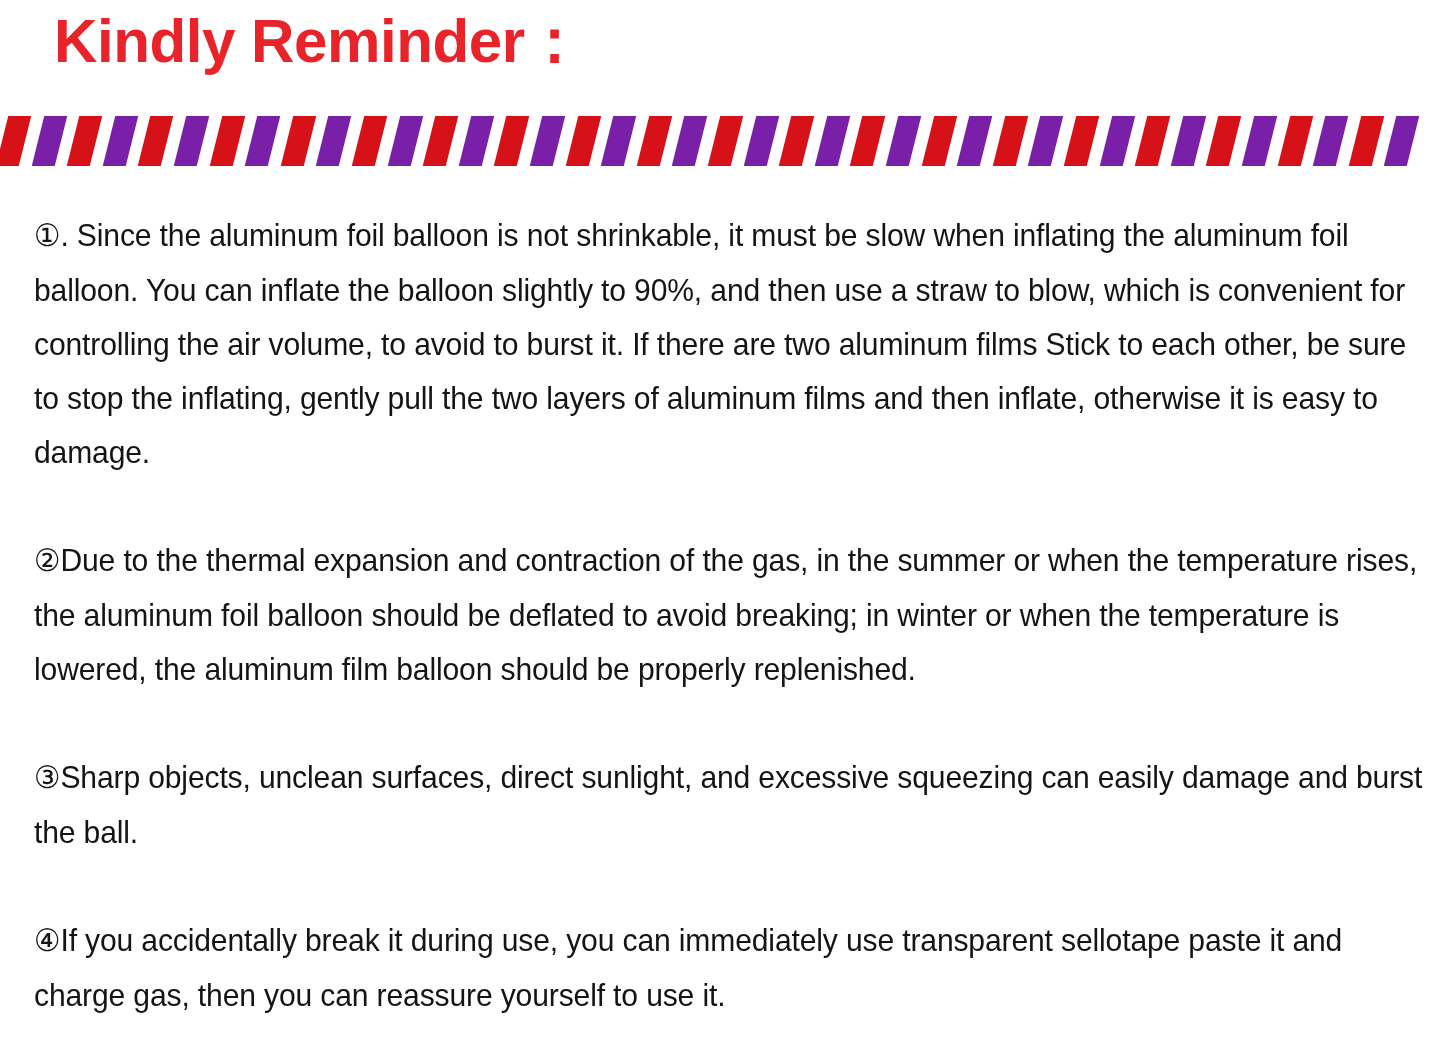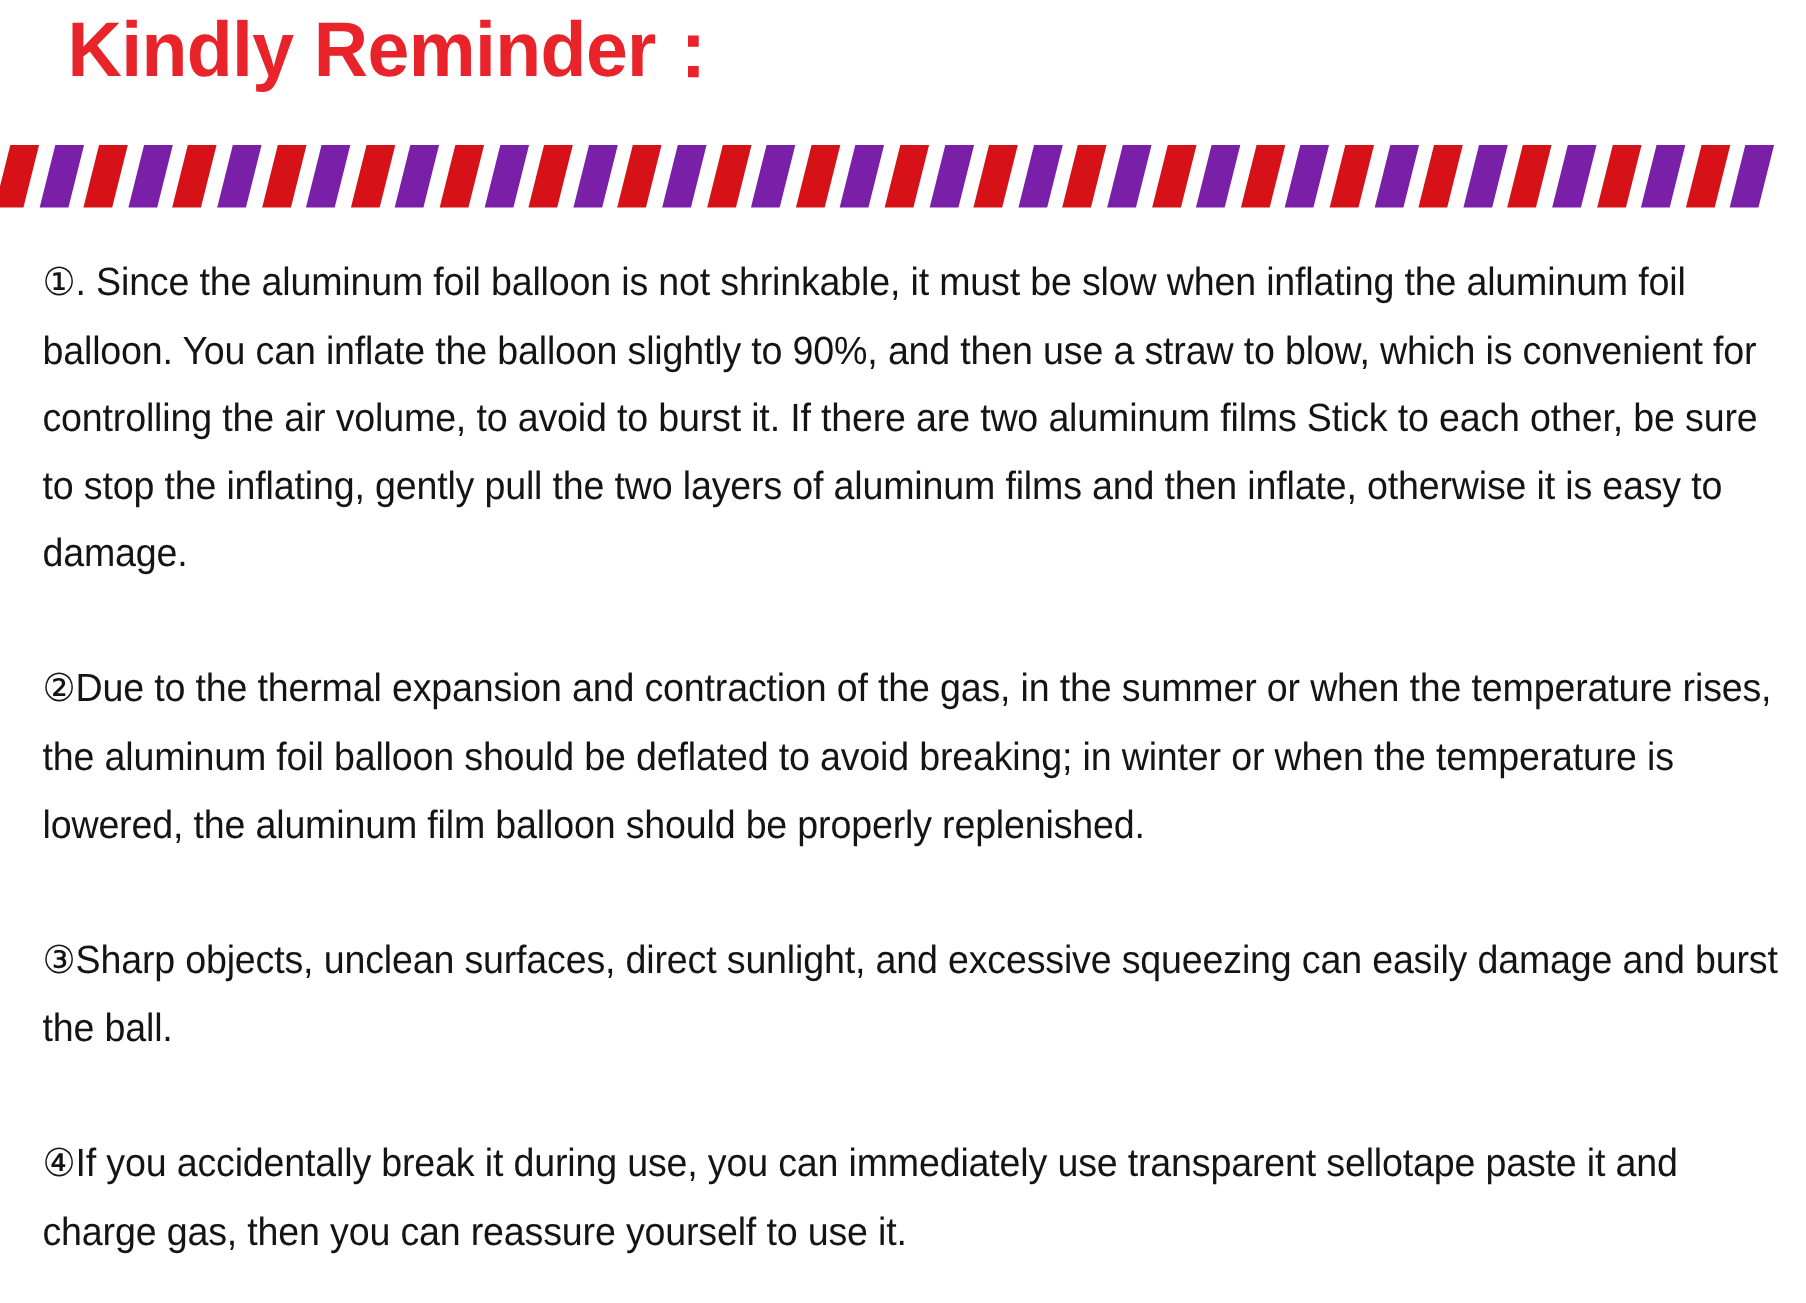--- a/index.html
+++ b/index.html
@@ -54,21 +54,21 @@
     top: -4px;
     width: 23px;
     height: 58px;
     transform: skewX(-14deg);
   }
 
   
   .body-text {
     position: absolute;
     left: 34px;
-    top: 198px;
+    top: 208px;
     width: 1400px;
   }
   .para {
     font-size: 31.5px;
     line-height: 54px;
     color: #141414;
     font-weight: 400;
     letter-spacing: -0.15px;
     text-align: left;
     font-family: "Liberation Sans", "DejaVu Sans", sans-serif;

